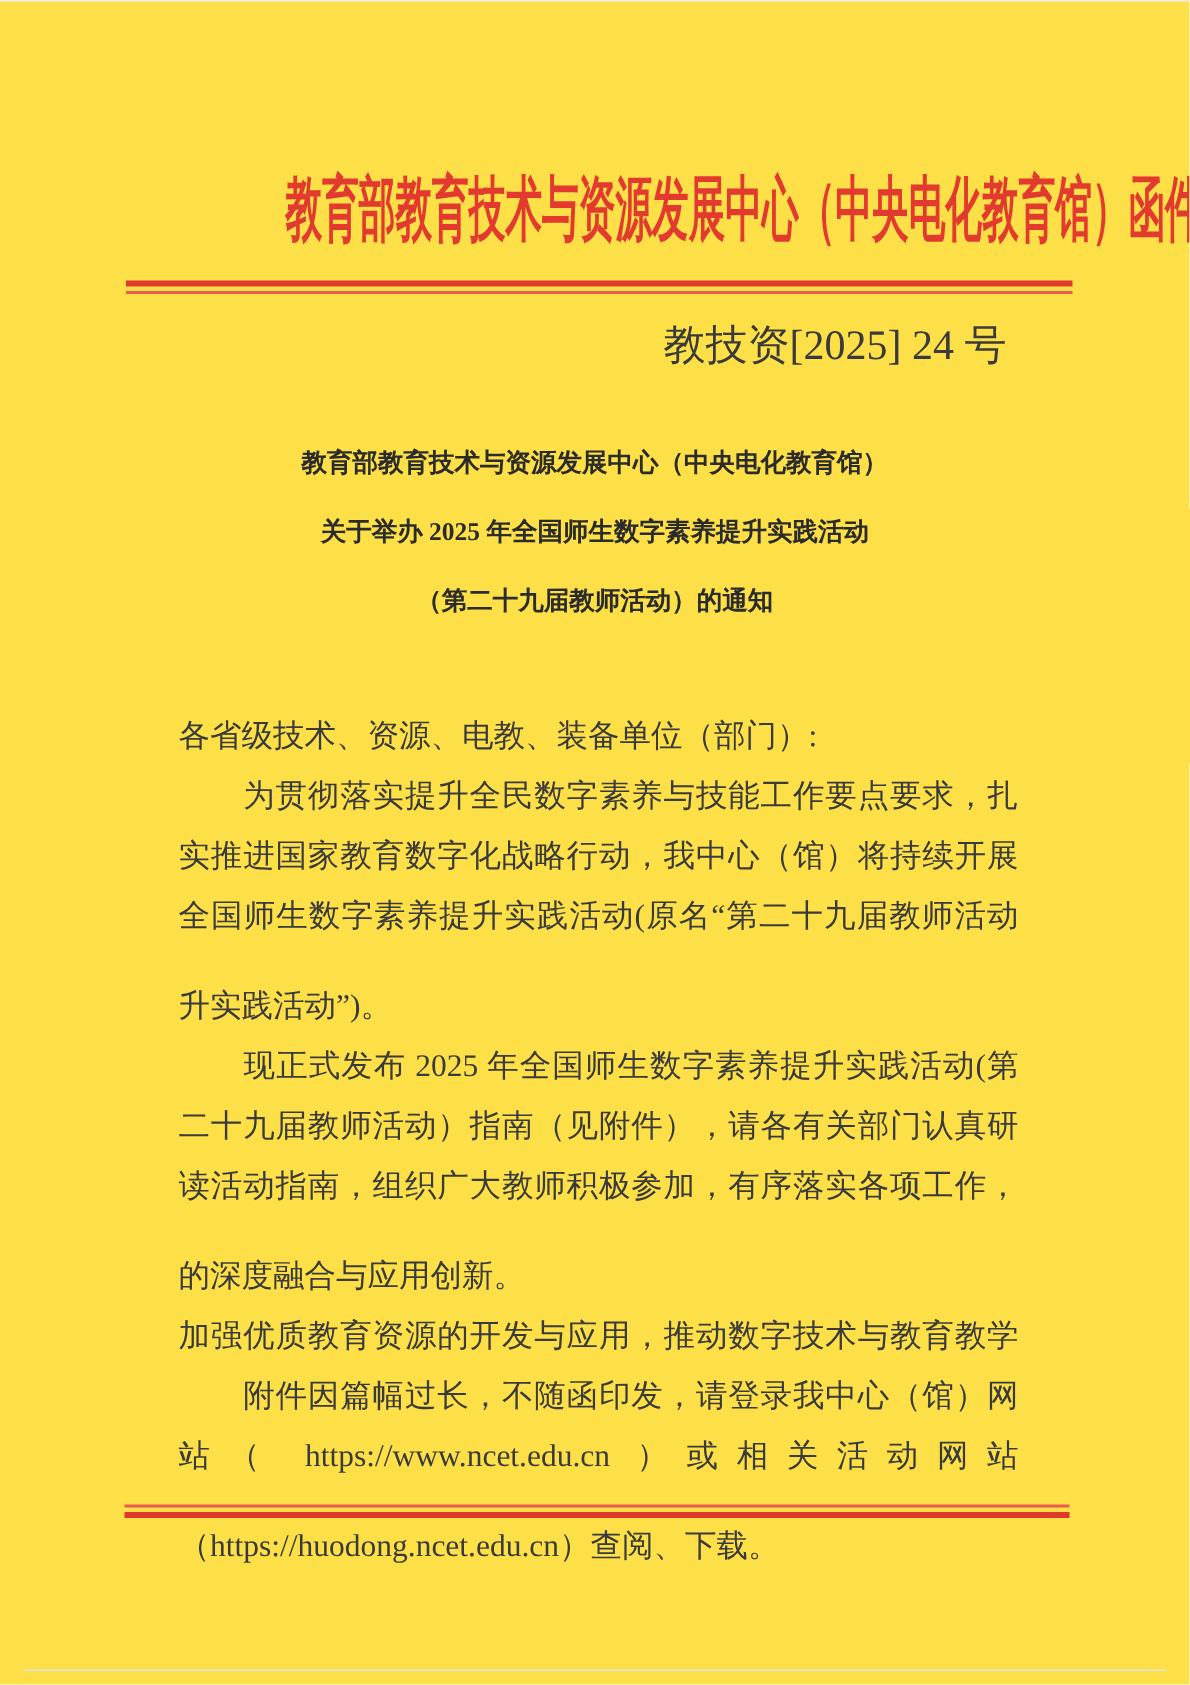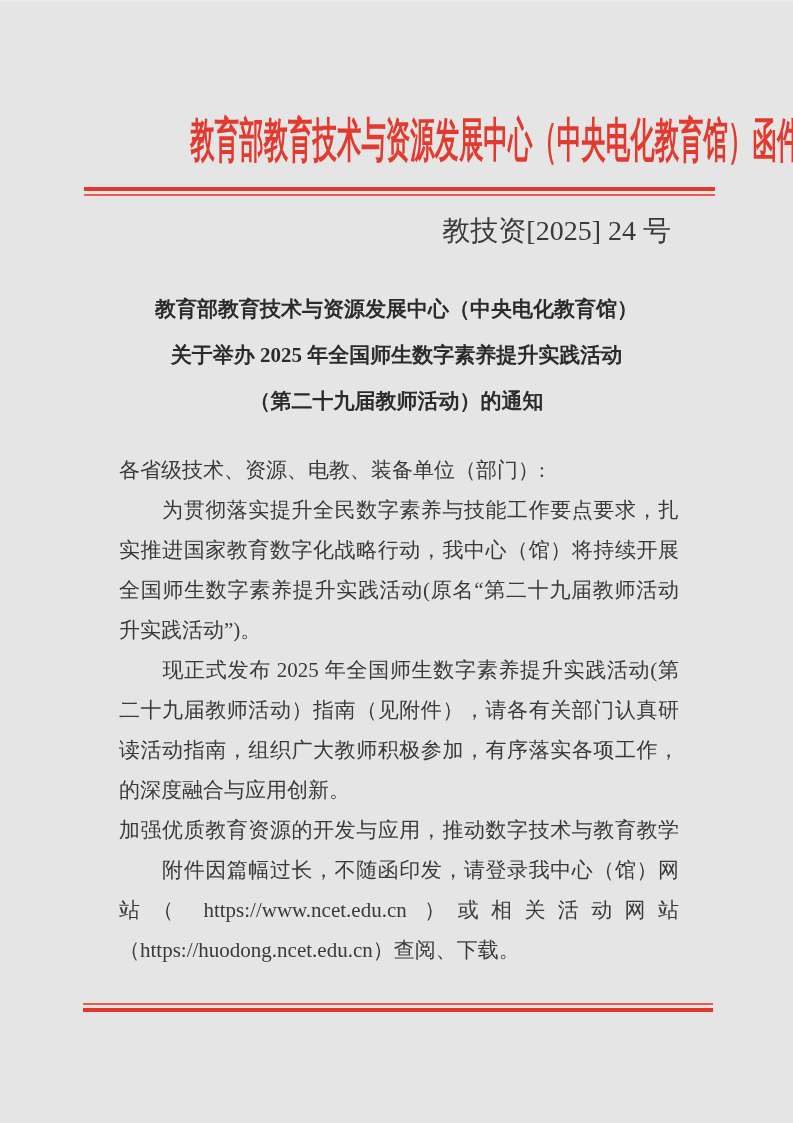--- a/index.html
+++ b/index.html
@@ -4,21 +4,21 @@
 <style>
   html, body {
     margin: 0;
     padding: 0;
     background: #ffffff;
   }
   .page {
     position: relative;
     width: 793px;
     height: 1123px;
-    background: #e5e5e5;
+    background: #fde047;
     overflow: hidden;
     font-family: "Liberation Serif", "DejaVu Serif", serif;
   }
   .top-edge-shadow {
     position: absolute;
     left: 0; top: 0;
     width: 793px; height: 1px;
     background: #ececec;
   }
   .letterhead {
@@ -48,21 +48,21 @@
     line-height: 30px;
     color: var(--body-text, #3a3a3a);
     white-space: nowrap;
   }
   .doc-title {
     position: absolute;
     top: 286px;
     left: 0;
     width: 793px;
     text-align: center;
-    font-size: 21px;
+    font-size: 17px;
     line-height: 46px;
     font-weight: bold;
     color: var(--title-text, #2b2b2b);
   }
   .doc-title .title-line { white-space: nowrap; }
   .doc-body {
     position: absolute;
     top: 450px;
     left: 119px;
     width: 560px;
@@ -71,20 +71,21 @@
   }
   .bline {
     height: 40px;
     line-height: 40px;
     overflow: hidden;
     text-align: justify;
     text-align-last: justify;
   }
   .bline.last {
     text-align-last: left;
+    margin-top: 20px;
   }
   .bottom-page-shadow {
     position: absolute;
     left: 16px; top: 1113px;
     width: 761px; height: 1px;
     background: #e2e2e2;
   }
 </style>
 </head>
 <body>

